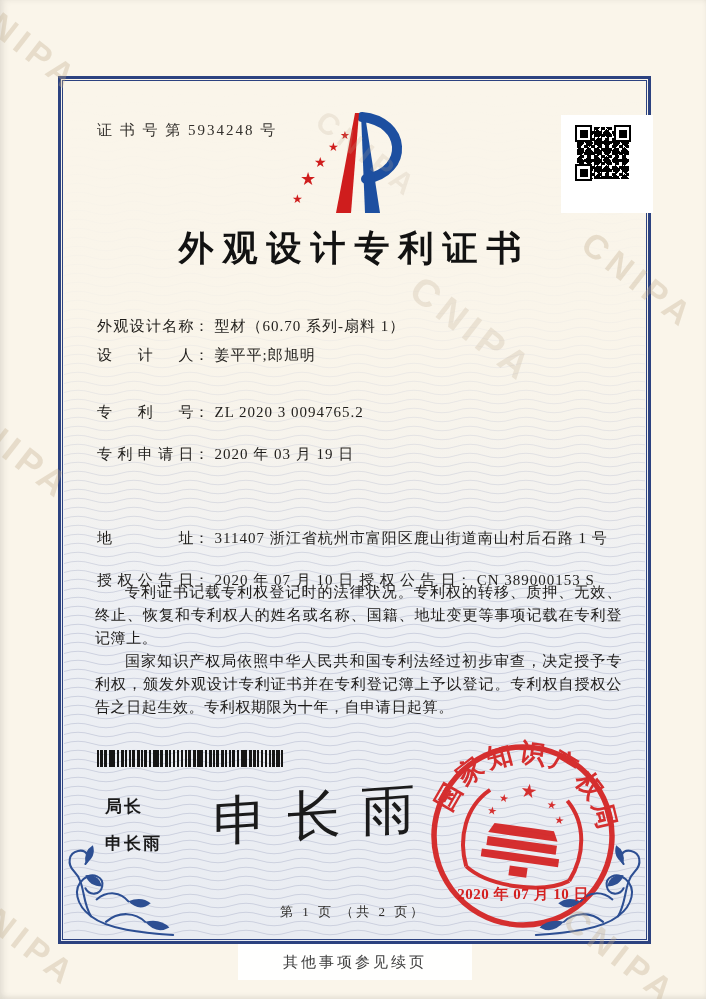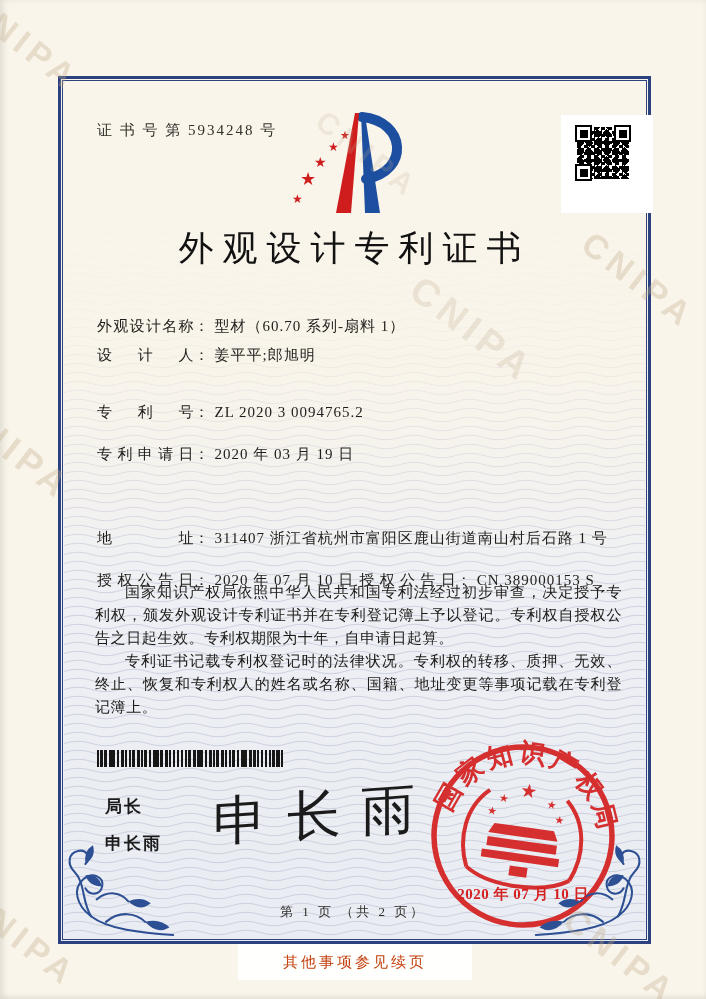--- a/index.html
+++ b/index.html
@@ -41,21 +41,21 @@
     position:absolute; inset:2px;
     background:
       repeating-conic-gradient(from 0deg,#000 0% 25%,rgba(255,255,255,0) 0% 50%) 0 0/7px 7px,
       repeating-conic-gradient(from 45deg,#000 0% 25%,#fff 0% 50%) 3px 2px/9px 9px;
   }
   .finder{position:absolute; width:13px; height:13px; border:2.5px solid #000; background:#fff;}
   .finder .dot{position:absolute; inset:2.5px; background:#000;}
   .f-tl{left:0;top:0;} .f-tr{right:0;top:0;} .f-bl{left:0;bottom:0;}
   .title{
     position:absolute; left:0; right:0; top:146px; text-align:center;
-    font-size:35px; font-weight:normal; color:#121212; letter-spacing:9px; white-space:nowrap;
+    font-size:35px; font-weight:bold; color:#121212; letter-spacing:9px; white-space:nowrap;
   }
   
   .field-row{position:absolute; left:36px; font-size:15px; color:#1f1d1a; white-space:nowrap; letter-spacing:.5px;}
   .flabel{display:inline-block; width:97px; text-align:justify; text-align-last:justify; vertical-align:bottom;margin-top:20px;}
   .fvalue{margin-left:5px; letter-spacing:1px;}
   .grant-first{display:inline-block; width:258px;}
   
   .paras{position:absolute; left:34px; right:26px; top:502px; color:#1c1a18;}
   .paras p{margin:0; text-indent:2em; font-size:15px; line-height:23px; letter-spacing:.6px; text-align:justify;}
   
@@ -91,21 +91,21 @@
     font-size:13px; color:#2e2c29; letter-spacing:3px;
   }
   .orn{position:absolute; bottom:2px; width:112px; height:122px; z-index:2;}
   .orn-left{left:2px;}
   .orn-right{right:2px; transform:scaleX(-1);}
   .note-patch{
     position:absolute; left:238px; top:944px; width:234px; height:36px;
     background:rgba(255,255,255,.92); z-index:7;
     display:flex; align-items:center; justify-content:center;
   }
-  .note-text{font-size:15px; color:#c2410c; letter-spacing:3px;}
+  .note-text{font-size:15px; color:#404040; letter-spacing:3px;}
 </style>
 </head>
 <body>
 
 <div class="page">
 
   <div class="frame">
     <svg class="waves" xmlns="http://www.w3.org/2000/svg" preserveAspectRatio="none">
       <defs>
         <pattern id="wv" width="56" height="9" patternUnits="userSpaceOnUse">
@@ -169,22 +169,22 @@
       <div class="field-row" style="top:472px">
         <span class="grant-first">
           <span class="flabel">授权公告日</span><span>：</span><span class="fvalue">2020 年 07 月 10 日</span>
         </span>
         <span>
           <span class="flabel">授权公告日</span><span>：</span><span class="fvalue">CN 389000153 S</span>
         </span>
       </div>
 
       <div class="paras">
+        <p>专利证书记载专利权登记时的法律状况。专利权的转移、质押、无效、终止、恢复和专利权人的姓名或名称、国籍、地址变更等事项记载在专利登记簿上。</p>
         <p>国家知识产权局依照中华人民共和国专利法经过初步审查，决定授予专利权，颁发外观设计专利证书并在专利登记簿上予以登记。专利权自授权公告之日起生效。专利权期限为十年，自申请日起算。</p>
-        <p>专利证书记载专利权登记时的法律状况。专利权的转移、质押、无效、终止、恢复和专利权人的姓名或名称、国籍、地址变更等事项记载在专利登记簿上。</p>
       </div>
 
       <div class="barcode"></div>
 
       <div class="director-label">局长</div>
       <div class="director-name">申长雨</div>
       <div class="sig-script">申长雨</div>
 
       <svg class="seal" viewBox="0 0 194 194" xmlns="http://www.w3.org/2000/svg">
         <g transform="rotate(8 97 97)" fill="#d42121" stroke="none">

